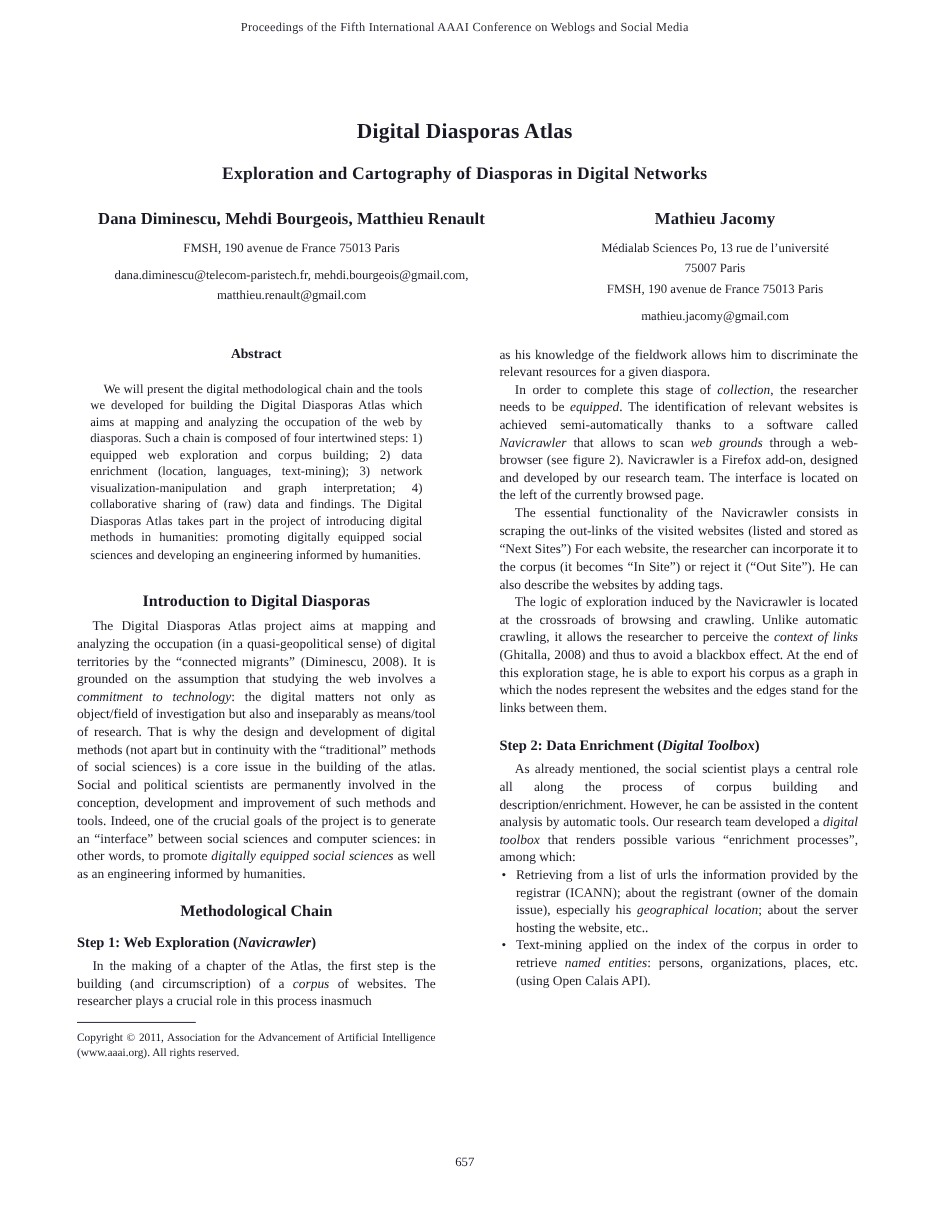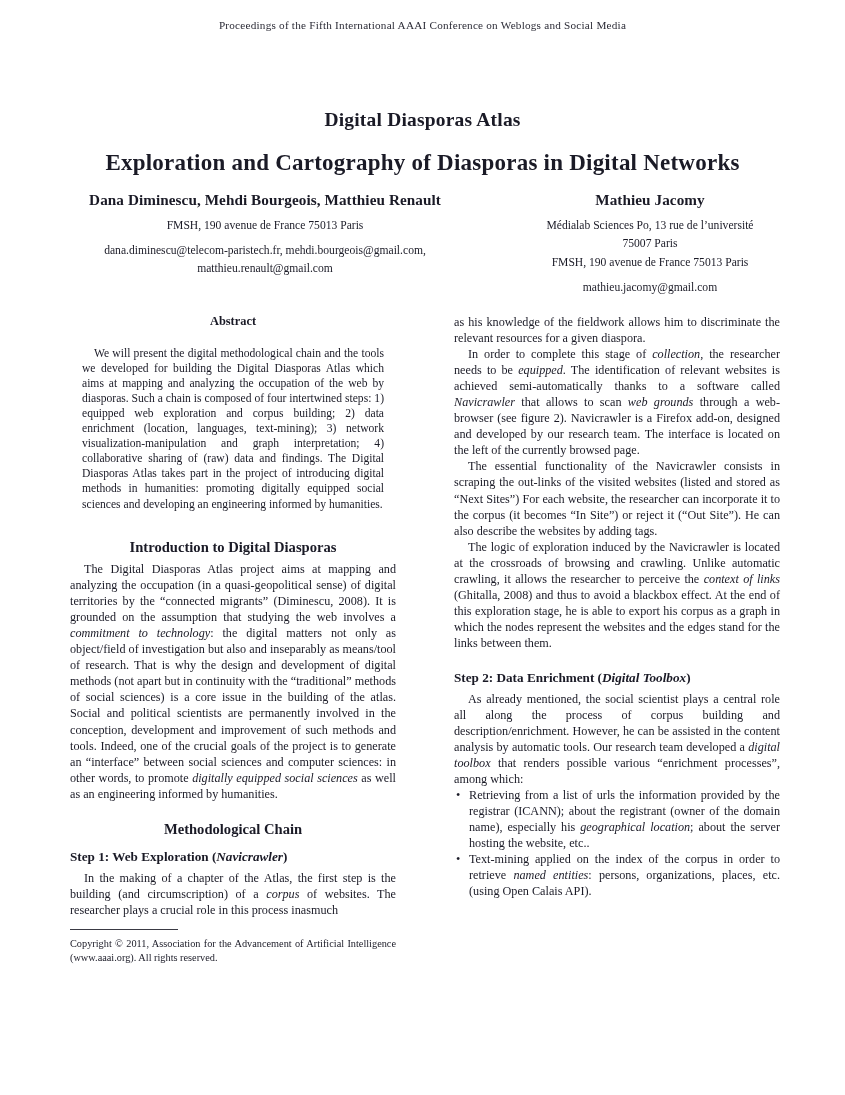--- a/index.html
+++ b/index.html
@@ -43,21 +43,21 @@
     width: 705px;
     text-align: center;
   }
   .title-line-1 {
     font-size: 19.5px;
     font-weight: bold;
     letter-spacing: 0.01em;
     line-height: 1.2;
   }
   .title-line-2 {
-    font-size: 23px;
+    font-size: 16px;
     font-weight: bold;
     letter-spacing: 0.01em;
     line-height: 1.2;
     margin-top: 18px;
   }
 
   
   .authors-row {
     position: absolute;
     top: 190px;
@@ -280,26 +280,27 @@
 
       <p class="body-text"><span>The logic of exploration induced by the Navicrawler is located at the crossroads of browsing and crawling. Unlike automatic crawling, it allows the researcher to perceive the </span><i>context of links</i><span> (Ghitalla, 2008) and thus to avoid a blackbox effect. At the end of this exploration stage, he is able to export his corpus as a graph in which the nodes represent the websites and the edges stand for the links between them.</span></p>
 
       <div class="gap-xl"></div>
       <h3 class="sub-head"><span>Step 2: Data Enrichment (</span><i>Digital Toolbox</i><span>)</span></h3>
       <div class="gap-s"></div>
 
       <p class="body-text"><span>As already mentioned, the social scientist plays a central role all along the process of corpus building and description/enrichment. However, he can be assisted in the content analysis by automatic tools. Our research team developed a </span><i>digital toolbox</i><span> that renders possible various “enrichment processes”, among which:</span></p>
 
       <ul class="bullets">
-        <li><span>Retrieving from a list of urls the information provided by the registrar (ICANN); about the registrant (owner of the domain name), especially his </span><i>geographical location</i><span>; about the server hosting the website, etc..</span></li>
+        <li><span>Retrieving from a list of urls the information provided by the registrar (ICANN); about the registrant (owner of the domain issue), especially his </span><i>geographical location</i><span>; about the server hosting the website, etc..</span></li>
         <li><span>Text-mining applied on the index of the corpus in order to retrieve </span><i>named entities</i><span>: persons, organizations, places, etc. (using Open Calais API).</span></li>
       </ul>
 
     </div>
   </div>
 
   <div class="footnote-area">
     <div class="footnote-rule"></div>
     <p class="footnote-text">Copyright © 2011, Association for the Advancement of Artificial Intelligence (www.aaai.org). All rights reserved.</p>
   </div>
 
+  <div class="page-number">657</div>
 
 </div>
 
 </body></html>

